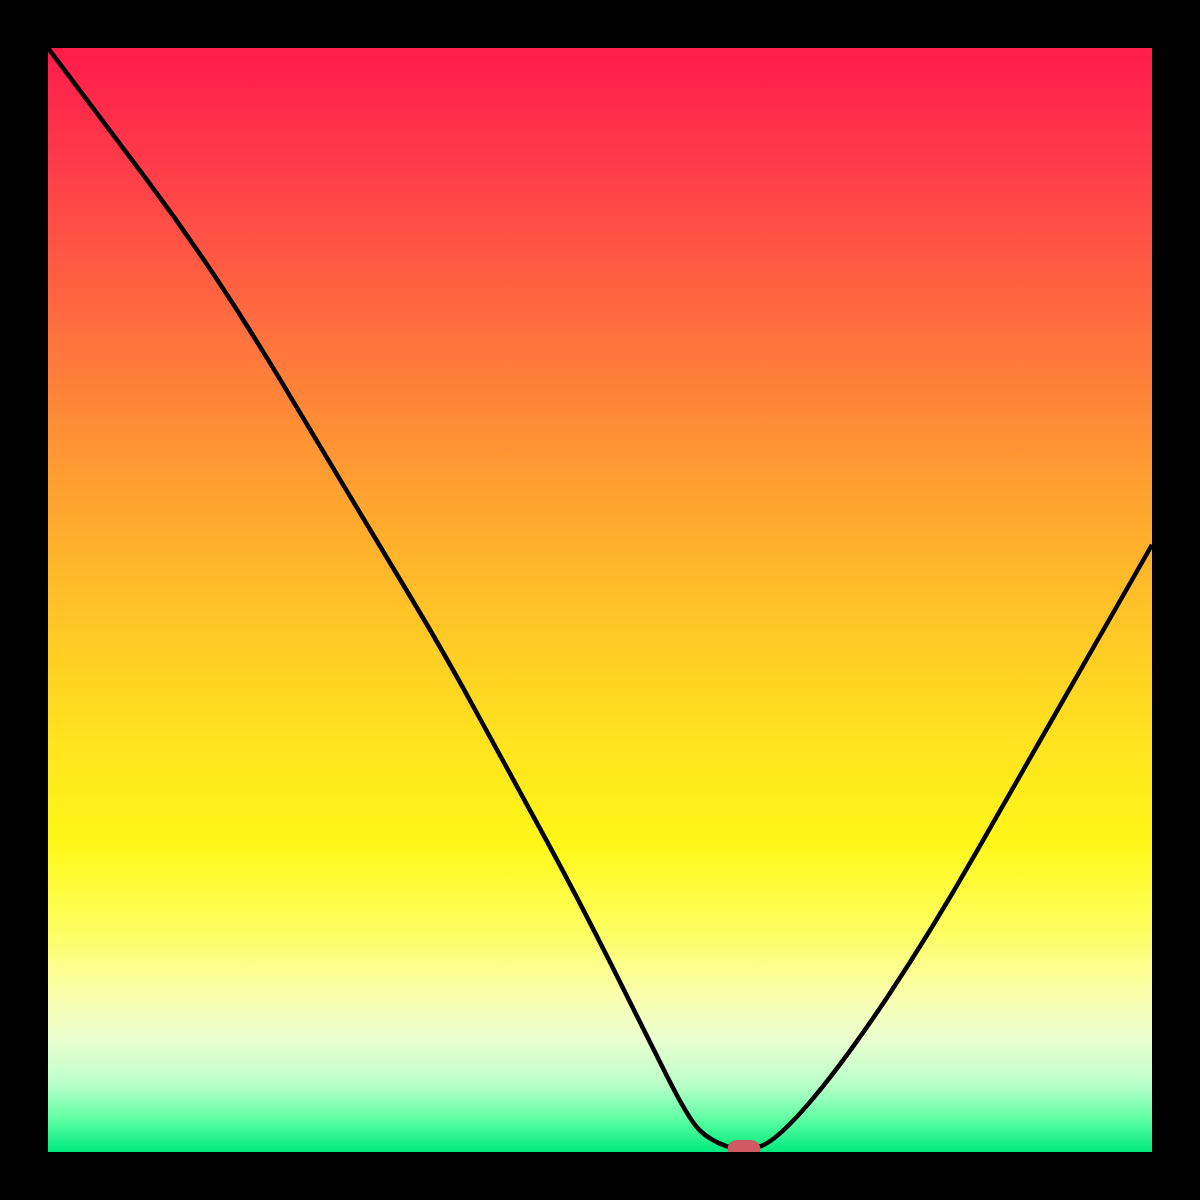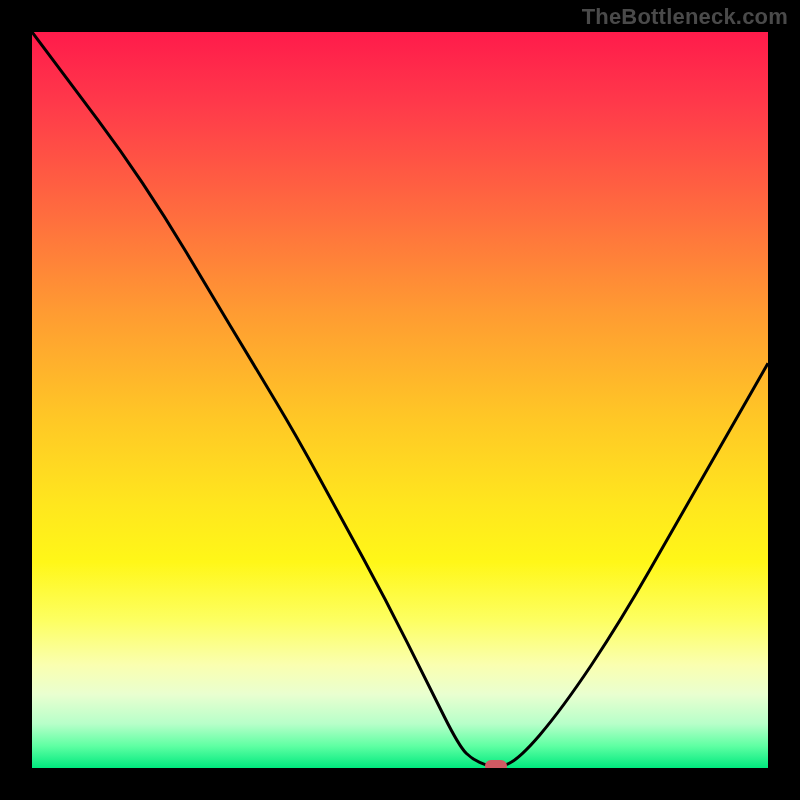--- a/index.html
+++ b/index.html
@@ -66,21 +66,20 @@
     border-radius: 6px;
     background: #cf5a63;
     transform: translate(-50%, -50%);
   }
 </style>
 </head>
 <body>
 
 <div class="frame">
 
-  <div class="watermark">TheBottleneck.com</div>
 
   <div class="plot-area">
 
     <div class="gradient"></div>
 
     <svg class="curve" viewBox="0 0 736 736" preserveAspectRatio="none">
       <path id="curve-path" fill="none" stroke-width="3" stroke="#000000" d="M 0.0 0.0 Q 44.2 58.9 66.2 88.3 Q 88.3 117.8 110.4 150.9 Q 132.5 184.0 154.6 220.8 Q 176.6 257.6 198.7 294.4 Q 220.8 331.2 242.9 368.0 Q 265.0 404.8 287.0 445.3 Q 309.1 485.8 331.2 526.2 Q 353.3 566.7 375.4 610.9 Q 397.4 655.0 412.2 684.5 Q 426.9 713.9 434.2 721.3 Q 441.6 728.6 452.6 732.3 Q 463.7 736.0 474.7 732.3 Q 485.8 728.6 507.8 702.9 Q 529.9 677.1 559.4 633.0 Q 588.8 588.8 618.2 537.3 Q 647.7 485.8 677.1 434.2 Q 706.6 382.7 721.3 357.0 T 736.0 331.2"></path>
     </svg>
 
     <div class="marker" id="marker" style="background: rgb(207, 90, 99); left: 463.68px; top: 734px;"></div>

